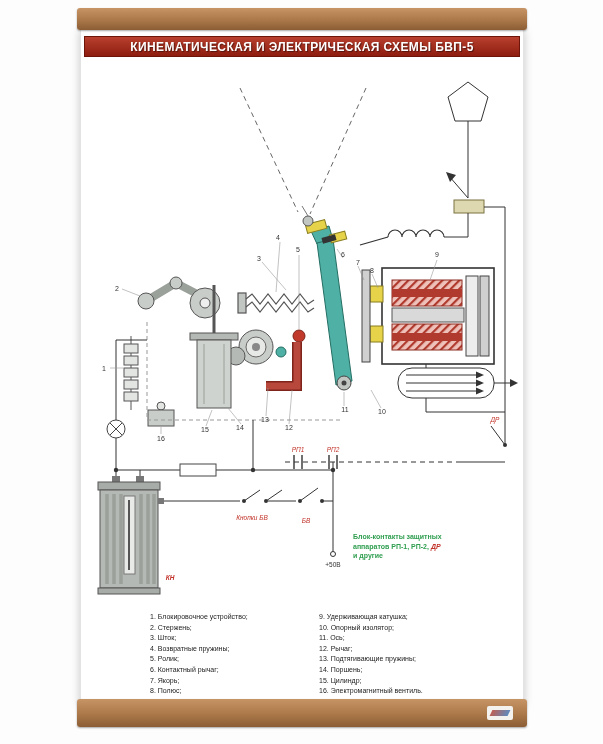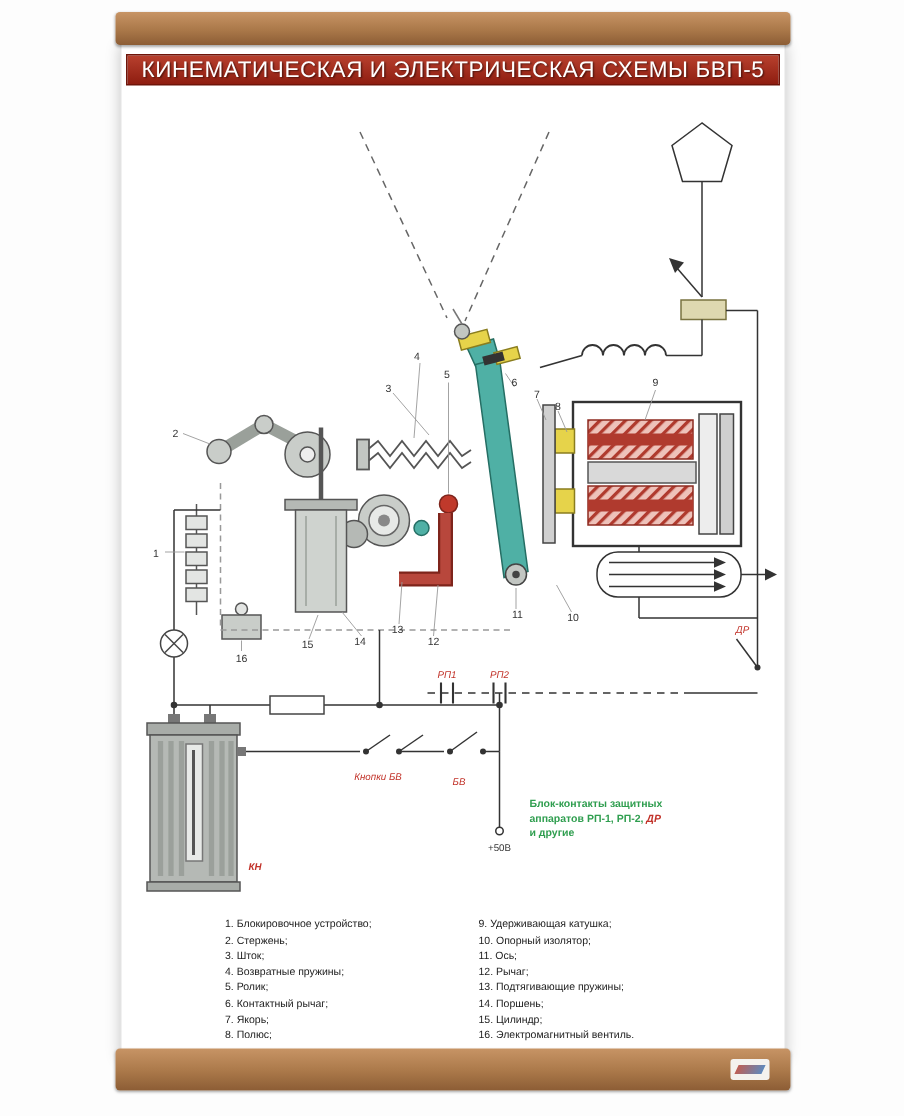--- a/index.html
+++ b/index.html
@@ -18,21 +18,21 @@
   .rail-bottom { top:699px; height:28px;
           background:linear-gradient(180deg,#c79465 0%, #aa7849 55%, #8c5d35 100%); }
   .logo { position:absolute; right:14px; top:7px; width:26px; height:14px;
           background:#f4f2ee; border-radius:2px; overflow:hidden; }
   .logo i { display:block; position:absolute; left:4px; top:4px; width:18px; height:6px;
           background:linear-gradient(90deg,#b03a2e,#3a6fb0); transform:skewX(-25deg); opacity:.8; }
 
   .titlebar { position:absolute; left:84px; top:36px; width:436px; height:21px;
           background:linear-gradient(180deg,#b8402e,#8e1d10);
           border:1px solid #6f1409; display:flex; align-items:center; justify-content:center; }
-  .titlebar span { color:#fff; font-weight:normal; font-size:15px; letter-spacing:.4px;
+  .titlebar span { color:#fff; font-weight:bold; font-size:12px; letter-spacing:.4px;
           white-space:nowrap; text-shadow:1px 1px 1px rgba(0,0,0,.45); }
 
   svg.diagram { position:absolute; left:0; top:0; }
   svg text { font-family:"Liberation Sans", sans-serif; }
   .num { font-size:7px; fill:#333; }
   .redlbl { font-size:6.5px; fill:#c2332a; font-style:italic; }
   .blklbl { font-size:6.5px; fill:#333; }
 
   .note { position:absolute; left:353px; top:532px; width:146px;
           color:#2f9e4f; font-size:7px; font-weight:bold; line-height:9.5px; }

